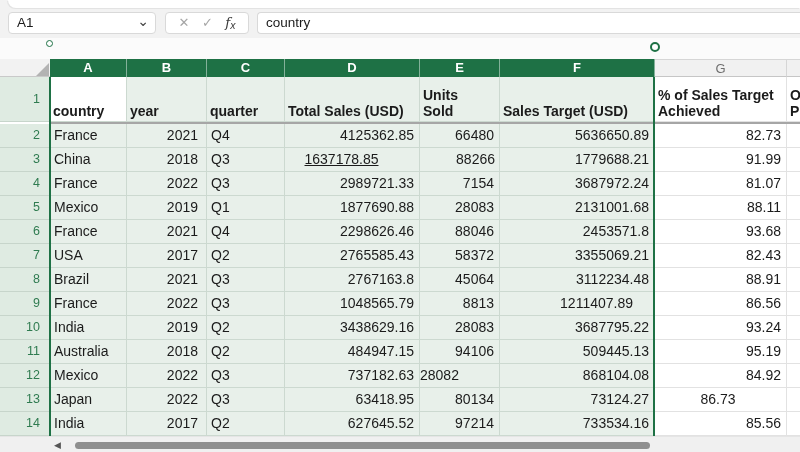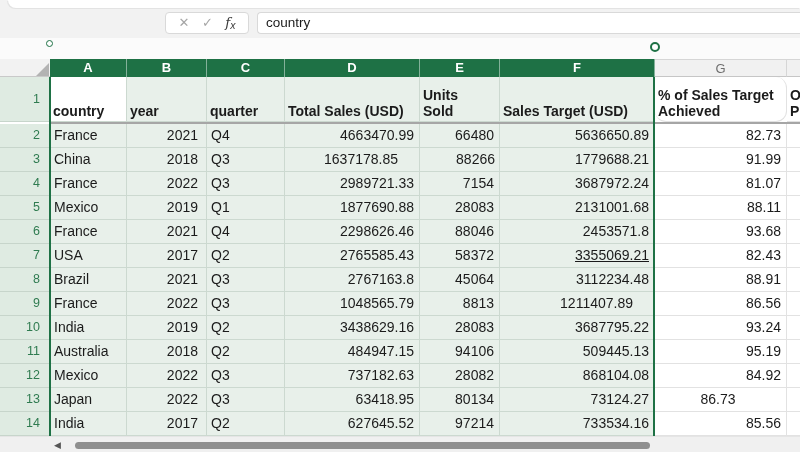--- a/index.html
+++ b/index.html
@@ -51,20 +51,24 @@
   #hscroll-thumb{position:absolute;left:75px;top:5px;width:575px;height:7px;background:#8f8f8f;
                  border-radius:3.5px;cursor:pointer;}
 </style>
 </head>
 <body>
 
 <div id="screen">
 
   <div id="top-area">
     <div id="ribbon-edge"></div>
+    <div class="fbox" id="name-box">
+      <span>A1</span>
+      <span id="name-chevron">⌄</span>
+    </div>
     <div class="fbox" id="fx-group">
       <span id="cancel-btn">✕</span>
       <span id="confirm-btn">✓</span>
       <span id="fx-btn"><span class="fx-f">f</span><span class="fx-x">x</span></span>
     </div>
     <div class="fbox" id="formula-input">
       <span>country</span>
     </div>
   </div>
 
@@ -84,38 +88,38 @@
         <div class="abs colhdr unsel" style="left: 655px; width: 132px;"><span style="width: 100%;">G</span></div>
         <div class="abs colhdr unsel" style="left: 787px; width: 80px;"></div>
         <div class="abs rowhdr" style="top: 18px; height: 45px; line-height: 45px;"><span style="width: 100%;">1</span></div>
         <div class="abs hdrcell tint" style="left: 50px; width: 77px; background: rgb(255, 255, 255);"><span>country</span></div>
         <div class="abs hdrcell tint" style="left: 127px; width: 80px;"><span>year</span></div>
         <div class="abs hdrcell tint" style="left: 207px; width: 78px;"><span>quarter</span></div>
         <div class="abs hdrcell tint" style="left: 285px; width: 135px;"><span>Total Sales (USD)</span></div>
         <div class="abs hdrcell tint" style="left: 420px; width: 80px;"><span>Units
 Sold</span></div>
         <div class="abs hdrcell tint" style="left: 500px; width: 155px;"><span>Sales Target (USD)</span></div>
-        <div class="abs hdrcell plain" style="left: 655px; width: 132px; border-radius: 11px;"><span>% of Sales Target
+        <div class="abs hdrcell plain" style="left: 655px; width: 132px;"><span>% of Sales Target
 Achieved</span></div>
         <div class="abs hdrcell plain" style="left: 787px; width: 80px;"><span>O
 Pr</span></div>
         <div class="abs rowhdr" style="top: 65px; height: 24px; line-height: 23px;"><span style="width: 100%;">2</span></div>
         <div class="abs cell tint" style="left: 50px; top: 65px; width: 77px; text-align: left; padding-left: 4px;"><span style="width: 100%;">France</span></div>
         <div class="abs cell tint" style="left: 127px; top: 65px; width: 80px; text-align: right; padding-right: 8px;"><span style="width: 100%;">2021</span></div>
         <div class="abs cell tint" style="left: 207px; top: 65px; width: 78px; text-align: left; padding-left: 4px;"><span style="width: 100%;">Q4</span></div>
-        <div class="abs cell tint" style="left: 285px; top: 65px; width: 135px; text-align: right; padding-right: 5px;"><span style="width: 100%;">4663470.99</span></div>
+        <div class="abs cell tint" style="left: 285px; top: 65px; width: 135px; text-align: right; padding-right: 5px;"><span style="width: 100%;">4125362.85</span></div>
         <div class="abs cell tint" style="left: 420px; top: 65px; width: 80px; text-align: right; padding-right: 5px;"><span style="width: 100%;">66480</span></div>
         <div class="abs cell tint" style="left: 500px; top: 65px; width: 155px; text-align: right; padding-right: 5px;"><span style="width: 100%;">5636650.89</span></div>
         <div class="abs cell plain" style="left: 655px; top: 65px; width: 132px; text-align: right; padding-right: 5px;"><span style="width: 100%;">82.73</span></div>
         <div class="abs cell plain" style="left: 787px; top: 65px; width: 80px; text-align: left; padding-left: 4px;"><span style="width: 100%;"></span></div>
         <div class="abs rowhdr" style="top: 89px; height: 24px; line-height: 23px;"><span style="width: 100%;">3</span></div>
         <div class="abs cell tint" style="left: 50px; top: 89px; width: 77px; text-align: left; padding-left: 4px;"><span style="width: 100%;">China</span></div>
         <div class="abs cell tint" style="left: 127px; top: 89px; width: 80px; text-align: right; padding-right: 8px;"><span style="width: 100%;">2018</span></div>
         <div class="abs cell tint" style="left: 207px; top: 89px; width: 78px; text-align: left; padding-left: 4px;"><span style="width: 100%;">Q3</span></div>
-        <div class="abs cell tint" style="left: 285px; top: 89px; width: 135px; text-align: right; padding-right: 21px;"><span style="width: 100%;">1637178.85</span></div>
+        <div class="abs cell tint" style="left: 285px; top: 89px; width: 135px; text-align: center; padding-right: 21px; text-decoration: underline;"><span style="width: 100%;">1637178.85</span></div>
         <div class="abs cell tint" style="left: 420px; top: 89px; width: 80px; text-align: right; padding-right: 4px;"><span style="width: 100%;">88266</span></div>
         <div class="abs cell tint" style="left: 500px; top: 89px; width: 155px; text-align: right; padding-right: 5px;"><span style="width: 100%;">1779688.21</span></div>
         <div class="abs cell plain" style="left: 655px; top: 89px; width: 132px; text-align: right; padding-right: 5px;"><span style="width: 100%;">91.99</span></div>
         <div class="abs cell plain" style="left: 787px; top: 89px; width: 80px; text-align: left; padding-left: 4px;"><span style="width: 100%;"></span></div>
         <div class="abs rowhdr" style="top: 113px; height: 24px; line-height: 23px;"><span style="width: 100%;">4</span></div>
         <div class="abs cell tint" style="left: 50px; top: 113px; width: 77px; text-align: left; padding-left: 4px;"><span style="width: 100%;">France</span></div>
         <div class="abs cell tint" style="left: 127px; top: 113px; width: 80px; text-align: right; padding-right: 8px;"><span style="width: 100%;">2022</span></div>
         <div class="abs cell tint" style="left: 207px; top: 113px; width: 78px; text-align: left; padding-left: 4px;"><span style="width: 100%;">Q3</span></div>
         <div class="abs cell tint" style="left: 285px; top: 113px; width: 135px; text-align: right; padding-right: 5px;"><span style="width: 100%;">2989721.33</span></div>
         <div class="abs cell tint" style="left: 420px; top: 113px; width: 80px; text-align: right; padding-right: 5px;"><span style="width: 100%;">7154</span></div>
@@ -139,21 +143,21 @@
         <div class="abs cell tint" style="left: 420px; top: 161px; width: 80px; text-align: right; padding-right: 5px;"><span style="width: 100%;">88046</span></div>
         <div class="abs cell tint" style="left: 500px; top: 161px; width: 155px; text-align: right; padding-right: 5px;"><span style="width: 100%;">2453571.8</span></div>
         <div class="abs cell plain" style="left: 655px; top: 161px; width: 132px; text-align: right; padding-right: 5px;"><span style="width: 100%;">93.68</span></div>
         <div class="abs cell plain" style="left: 787px; top: 161px; width: 80px; text-align: left; padding-left: 4px;"><span style="width: 100%;"></span></div>
         <div class="abs rowhdr" style="top: 185px; height: 24px; line-height: 23px;"><span style="width: 100%;">7</span></div>
         <div class="abs cell tint" style="left: 50px; top: 185px; width: 77px; text-align: left; padding-left: 4px;"><span style="width: 100%;">USA</span></div>
         <div class="abs cell tint" style="left: 127px; top: 185px; width: 80px; text-align: right; padding-right: 8px;"><span style="width: 100%;">2017</span></div>
         <div class="abs cell tint" style="left: 207px; top: 185px; width: 78px; text-align: left; padding-left: 4px;"><span style="width: 100%;">Q2</span></div>
         <div class="abs cell tint" style="left: 285px; top: 185px; width: 135px; text-align: right; padding-right: 5px;"><span style="width: 100%;">2765585.43</span></div>
         <div class="abs cell tint" style="left: 420px; top: 185px; width: 80px; text-align: right; padding-right: 5px;"><span style="width: 100%;">58372</span></div>
-        <div class="abs cell tint" style="left: 500px; top: 185px; width: 155px; text-align: right; padding-right: 5px; text-decoration: underline;"><span style="width: 100%;">3355069.21</span></div>
+        <div class="abs cell tint" style="left: 500px; top: 185px; width: 155px; text-align: right; padding-right: 5px;"><span style="width: 100%;">3355069.21</span></div>
         <div class="abs cell plain" style="left: 655px; top: 185px; width: 132px; text-align: right; padding-right: 5px;"><span style="width: 100%;">82.43</span></div>
         <div class="abs cell plain" style="left: 787px; top: 185px; width: 80px; text-align: left; padding-left: 4px;"><span style="width: 100%;"></span></div>
         <div class="abs rowhdr" style="top: 209px; height: 24px; line-height: 23px;"><span style="width: 100%;">8</span></div>
         <div class="abs cell tint" style="left: 50px; top: 209px; width: 77px; text-align: left; padding-left: 4px;"><span style="width: 100%;">Brazil</span></div>
         <div class="abs cell tint" style="left: 127px; top: 209px; width: 80px; text-align: right; padding-right: 8px;"><span style="width: 100%;">2021</span></div>
         <div class="abs cell tint" style="left: 207px; top: 209px; width: 78px; text-align: left; padding-left: 4px;"><span style="width: 100%;">Q3</span></div>
         <div class="abs cell tint" style="left: 285px; top: 209px; width: 135px; text-align: right; padding-right: 5px;"><span style="width: 100%;">2767163.8</span></div>
         <div class="abs cell tint" style="left: 420px; top: 209px; width: 80px; text-align: right; padding-right: 5px;"><span style="width: 100%;">45064</span></div>
         <div class="abs cell tint" style="left: 500px; top: 209px; width: 155px; text-align: right; padding-right: 5px;"><span style="width: 100%;">3112234.48</span></div>
         <div class="abs cell plain" style="left: 655px; top: 209px; width: 132px; text-align: right; padding-right: 5px;"><span style="width: 100%;">88.91</span></div>
@@ -183,21 +187,21 @@
         <div class="abs cell tint" style="left: 285px; top: 281px; width: 135px; text-align: right; padding-right: 5px;"><span style="width: 100%;">484947.15</span></div>
         <div class="abs cell tint" style="left: 420px; top: 281px; width: 80px; text-align: right; padding-right: 5px;"><span style="width: 100%;">94106</span></div>
         <div class="abs cell tint" style="left: 500px; top: 281px; width: 155px; text-align: right; padding-right: 5px;"><span style="width: 100%;">509445.13</span></div>
         <div class="abs cell plain" style="left: 655px; top: 281px; width: 132px; text-align: right; padding-right: 5px;"><span style="width: 100%;">95.19</span></div>
         <div class="abs cell plain" style="left: 787px; top: 281px; width: 80px; text-align: left; padding-left: 4px;"><span style="width: 100%;"></span></div>
         <div class="abs rowhdr" style="top: 305px; height: 24px; line-height: 23px;"><span style="width: 100%;">12</span></div>
         <div class="abs cell tint" style="left: 50px; top: 305px; width: 77px; text-align: left; padding-left: 4px;"><span style="width: 100%;">Mexico</span></div>
         <div class="abs cell tint" style="left: 127px; top: 305px; width: 80px; text-align: right; padding-right: 8px;"><span style="width: 100%;">2022</span></div>
         <div class="abs cell tint" style="left: 207px; top: 305px; width: 78px; text-align: left; padding-left: 4px;"><span style="width: 100%;">Q3</span></div>
         <div class="abs cell tint" style="left: 285px; top: 305px; width: 135px; text-align: right; padding-right: 5px;"><span style="width: 100%;">737182.63</span></div>
-        <div class="abs cell tint" style="left: 420px; top: 305px; width: 80px; text-align: right; padding-right: 5px;"><span style="width: 100%;">28082</span></div>
+        <div class="abs cell tint" style="left: 420px; top: 305px; width: 80px; text-align: left; padding-right: 5px;"><span style="width: 100%;">28082</span></div>
         <div class="abs cell tint" style="left: 500px; top: 305px; width: 155px; text-align: right; padding-right: 5px;"><span style="width: 100%;">868104.08</span></div>
         <div class="abs cell plain" style="left: 655px; top: 305px; width: 132px; text-align: right; padding-right: 5px;"><span style="width: 100%;">84.92</span></div>
         <div class="abs cell plain" style="left: 787px; top: 305px; width: 80px; text-align: left; padding-left: 4px;"><span style="width: 100%;"></span></div>
         <div class="abs rowhdr" style="top: 329px; height: 24px; line-height: 23px;"><span style="width: 100%;">13</span></div>
         <div class="abs cell tint" style="left: 50px; top: 329px; width: 77px; text-align: left; padding-left: 4px;"><span style="width: 100%;">Japan</span></div>
         <div class="abs cell tint" style="left: 127px; top: 329px; width: 80px; text-align: right; padding-right: 8px;"><span style="width: 100%;">2022</span></div>
         <div class="abs cell tint" style="left: 207px; top: 329px; width: 78px; text-align: left; padding-left: 4px;"><span style="width: 100%;">Q3</span></div>
         <div class="abs cell tint" style="left: 285px; top: 329px; width: 135px; text-align: right; padding-right: 5px;"><span style="width: 100%;">63418.95</span></div>
         <div class="abs cell tint" style="left: 420px; top: 329px; width: 80px; text-align: right; padding-right: 5px;"><span style="width: 100%;">80134</span></div>
         <div class="abs cell tint" style="left: 500px; top: 329px; width: 155px; text-align: right; padding-right: 5px;"><span style="width: 100%;">73124.27</span></div>

